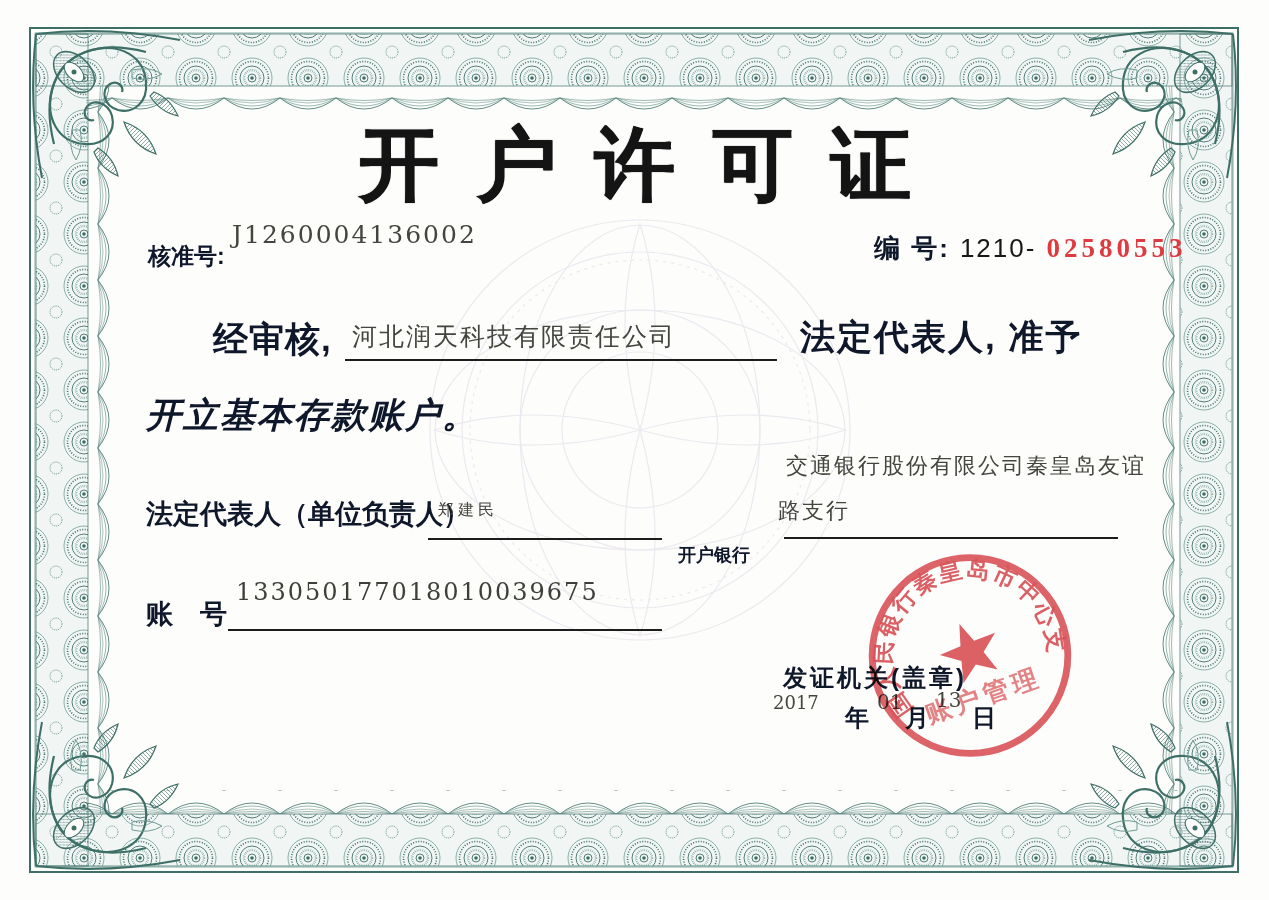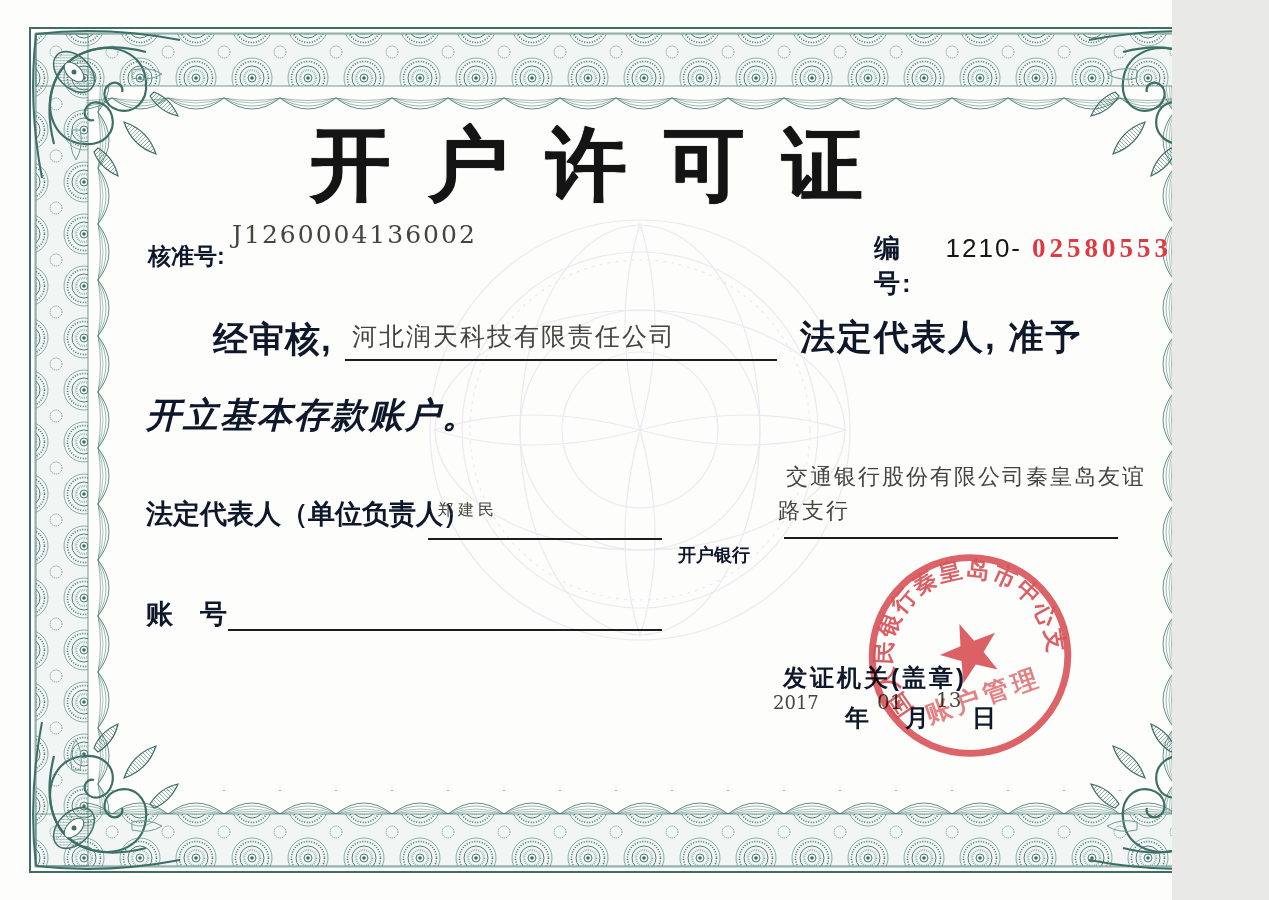--- a/index.html
+++ b/index.html
@@ -1,18 +1,18 @@
 <!DOCTYPE html>
 <html><head>
 <meta charset="utf-8">
 <style>
   html,body{margin:0;padding:0;background:#e9e9e7;}
   .page{
     position:relative;
-    width:1172px;height:900px;
+    width:1269px;height:900px;
     background:#fdfdfb;
     overflow:hidden;
     font-family:"Liberation Sans", sans-serif;
     color:#171717;
   }
   .abs{position:absolute;}
   svg{display:block;}
   
   .title{
     width:100%;text-align:center;
@@ -151,25 +151,26 @@
   <div class="abs fill" style="left:352px;top:320px;font-size:25px;letter-spacing:2px;">河北润天科技有限责任公司</div>
   <div class="abs underline" style="left:345px;top:359px;width:432px;"></div>
   <div class="abs label" style="left:800px;top:314px;font-size:35px;letter-spacing:2px;">法定代表人, 准予</div>
   <div class="abs label" style="left:146px;top:392px;font-size:35px;letter-spacing:2px;font-style:italic;">开立基本存款账户。</div>
 
   <div class="abs label" style="left:146px;top:496px;font-size:27px;">法定代表人（单位负责人）</div>
   <div class="abs fill" style="left:438px;top:500px;font-size:16px;letter-spacing:4px;text-align:right;">郑建民</div>
   <div class="abs underline" style="left:428px;top:538px;width:234px;"></div>
 
   <div class="abs label" style="left:678px;top:503px;font-size:18px;margin-top:40px;">开户银行</div>
-  <div class="abs fill" style="left:786px;top:462px;font-size:22px;letter-spacing:2px;">交通银行股份有限公司秦皇岛友谊</div>
+  <div class="abs fill" style="left:786px;top:451px;font-size:22px;letter-spacing:2px;">交通银行股份有限公司秦皇岛友谊</div>
   <div class="abs fill" style="left:778px;top:496px;font-size:22px;letter-spacing:2px;">路支行</div>
   <div class="abs underline" style="left:784px;top:537px;width:334px;"></div>
 
   <div class="abs label" style="left:146px;top:596px;font-size:27px;">账　号</div>
+  <div class="abs fill" style="left:236px;top:578px;font-size:24px;letter-spacing:2px;color:#3f3f3a;">133050177018010039675</div>
   <div class="abs underline" style="left:228px;top:629px;width:434px;"></div>
 
   <div class="abs label" style="left:783px;top:662px;font-size:24px;letter-spacing:3px;">发证机关(盖章)</div>
 
   <div class="abs" style="left:773px;top:688px;width:260px;height:36px;">
     <span class="abs fill" style="left:0;top:4px;font-size:18px;">2017</span>
     <span class="abs label" style="left:72px;top:14px;font-size:24px;">年</span>
     <span class="abs fill" style="left:104px;top:2px;font-size:20px;">01</span>
     <span class="abs label" style="left:132px;top:14px;font-size:24px;">月</span>
     <span class="abs fill" style="left:163px;top:0;font-size:20px;">13</span>

